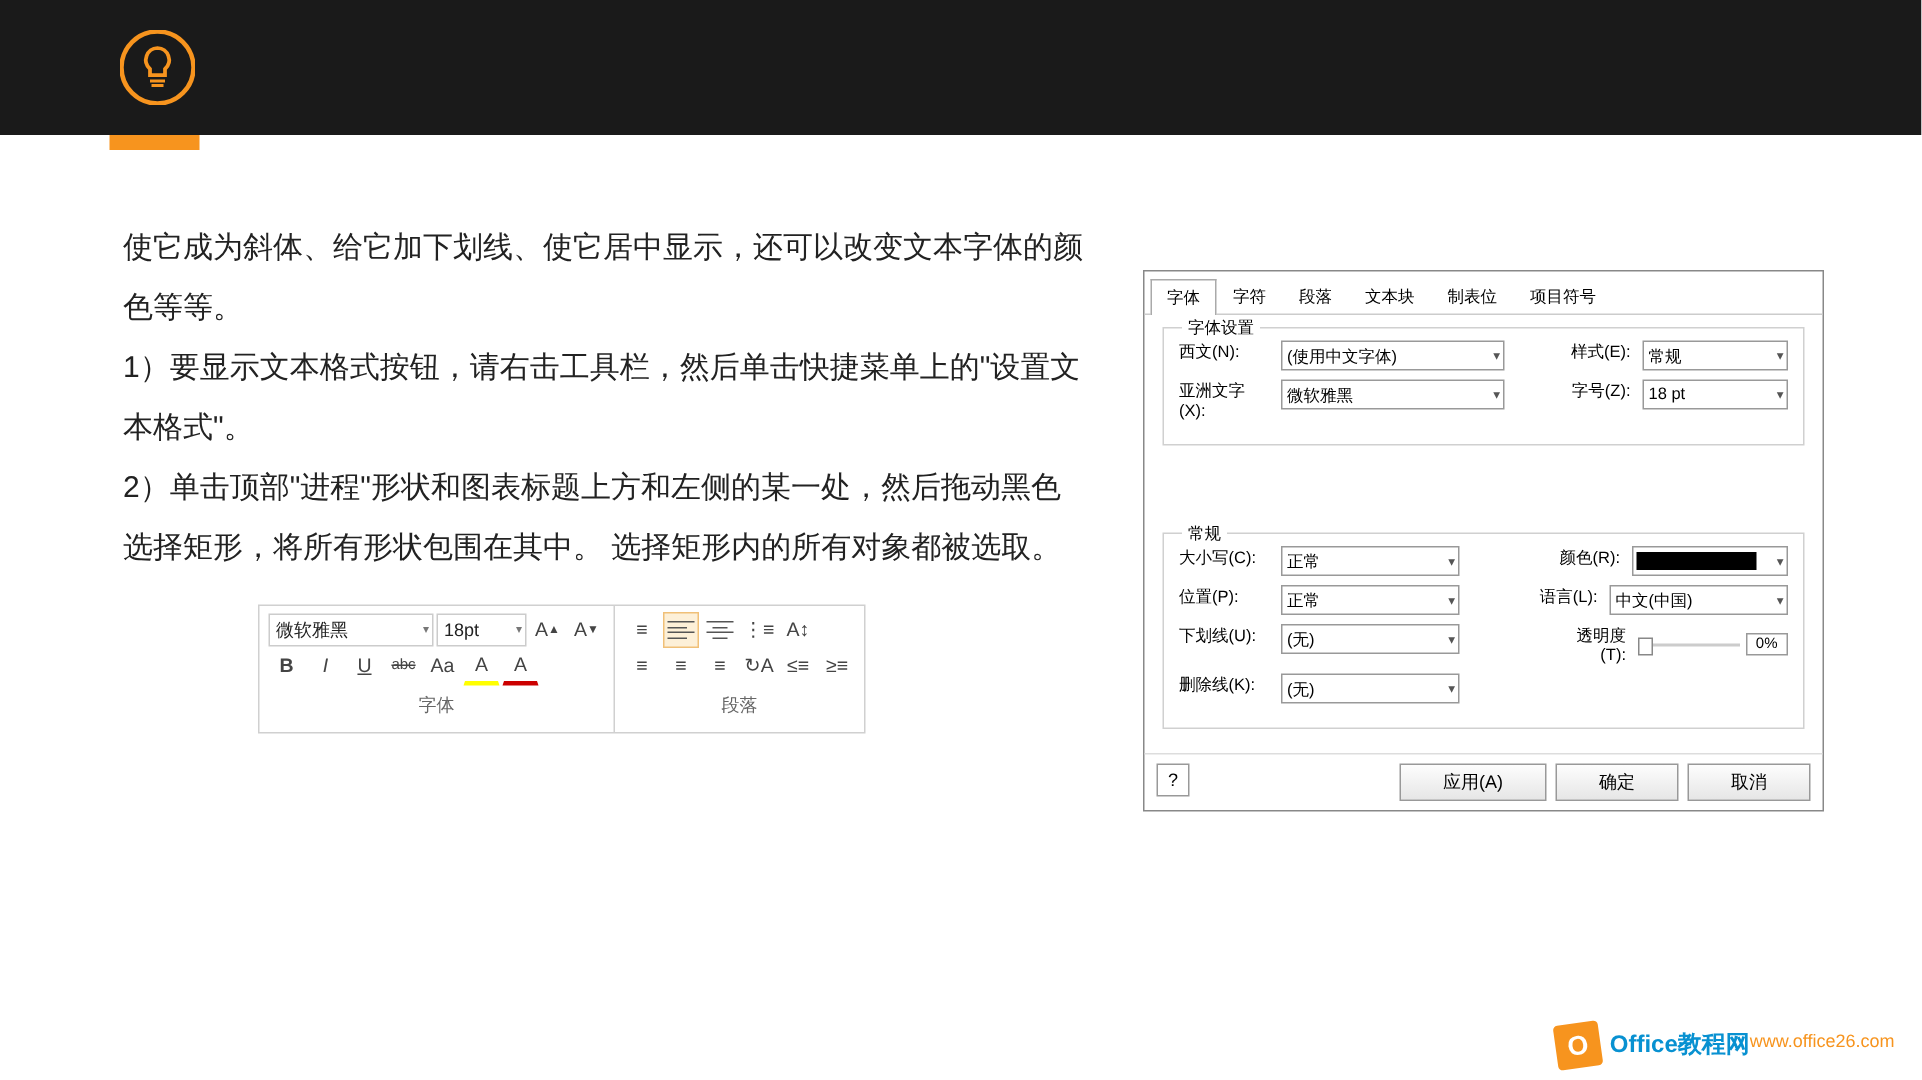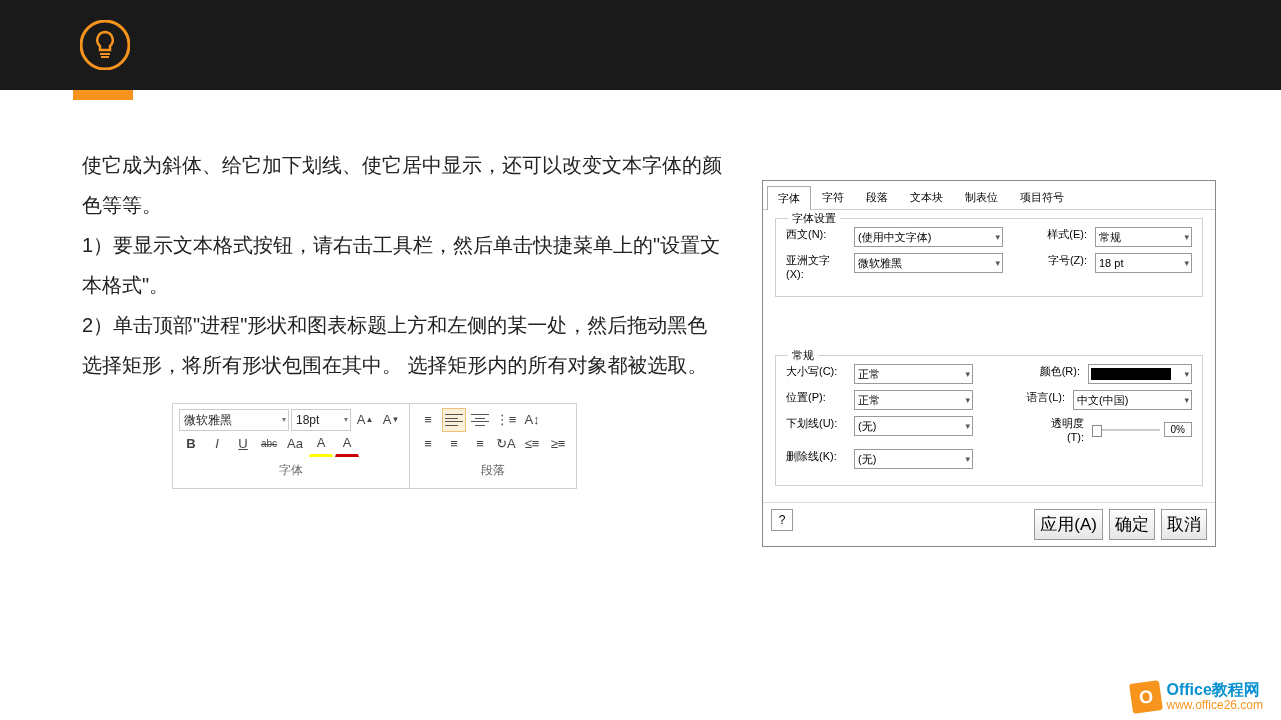--- a/index.html
+++ b/index.html
@@ -31,35 +31,35 @@
 .combo::after{content:"▾";position:absolute;right:2px;font-size:9px;color:#555}
 .w1{width:130px}.w2{width:78px}.w3{width:100px}
 .colorbox{border:1px solid #999;height:18px;width:100px;position:relative;display:inline-flex;align-items:center;padding-left:2px}
 .colorbox::after{content:"▾";position:absolute;right:2px;font-size:9px;color:#555}
 .colorbox .sw{width:80px;height:12px;background:#000}
 .slider{display:inline-flex;align-items:center;gap:4px;width:100px}
 .slider .track{flex:1;height:2px;background:#ccc;position:relative}
 .slider .thumb{position:absolute;left:0;top:-4px;width:8px;height:10px;background:#fff;border:1px solid #888}
 .slider .val{border:1px solid #999;font-size:10px;padding:1px 6px}
 .dlg-buttons{display:flex;justify-content:flex-end;gap:6px;padding:6px 8px;border-top:1px solid #ddd}
-.btn{border:1px solid #999;background:linear-gradient(#fdfdfd,#e6e6e6);font-size:17px;padding:3px 5px;cursor:pointer}
+.btn{border:1px solid #999;background:linear-gradient(#fdfdfd,#e6e6e6);font-size:12px;padding:3px 28px;cursor:pointer}
 .dlg-help{margin-right:auto;border:1px solid #999;width:20px;height:20px;display:flex;align-items:center;justify-content:center;font-size:12px}
 .toolbar{border:1px solid #d0d0d0;display:inline-flex;margin-top:18px;margin-left:90px}
 .tb-group{border-right:1px solid #d0d0d0;padding:4px 6px}
 .tb-row{display:flex;align-items:center;gap:2px;height:24px}
 .tb-btn{width:22px;height:22px;display:flex;align-items:center;justify-content:center;font-size:13px;color:#444;cursor:pointer;border:1px solid transparent}
 .tb-combo{border:1px solid #ccc;font-size:12px;height:20px;padding:0 14px 0 4px;display:inline-flex;align-items:center;position:relative;background:#fff}
 .tb-combo::after{content:"▾";position:absolute;right:2px;font-size:8px;color:#777}
 .tb-label{text-align:center;font-size:12px;color:#666;padding:2px 0}
 .highlight{border:1px solid #f0c078;background:#fdf0d8}
 .align-box{width:18px;height:14px;display:flex;flex-direction:column;justify-content:space-around}
 .align-box span{height:1px;background:#555}
 .footer-logo{position:absolute;right:18px;bottom:8px;display:flex;align-items:center;gap:6px}
 .footer-logo .ico{width:30px;height:30px;background:#f7941e;border-radius:3px;display:flex;align-items:center;justify-content:center;color:#fff;font-weight:bold;font-size:18px;transform:rotate(-8deg)}
-.footer-logo .txt{display:flex;flex-direction:column;line-height:1.1}
+.footer-logo .txt{display:flex;flex-direction:row;line-height:1.1}
 .footer-logo .t1{color:#f7941e;font-size:16px;font-weight:bold}
 .footer-logo .t1 span{color:#0891d1}
 .footer-logo .t2{color:#f7941e;font-size:12px}
 </style>
 </head>
 <body>
 
 <div class="header">
   <div class="logo">
     <svg viewBox="0 0 50 50">

